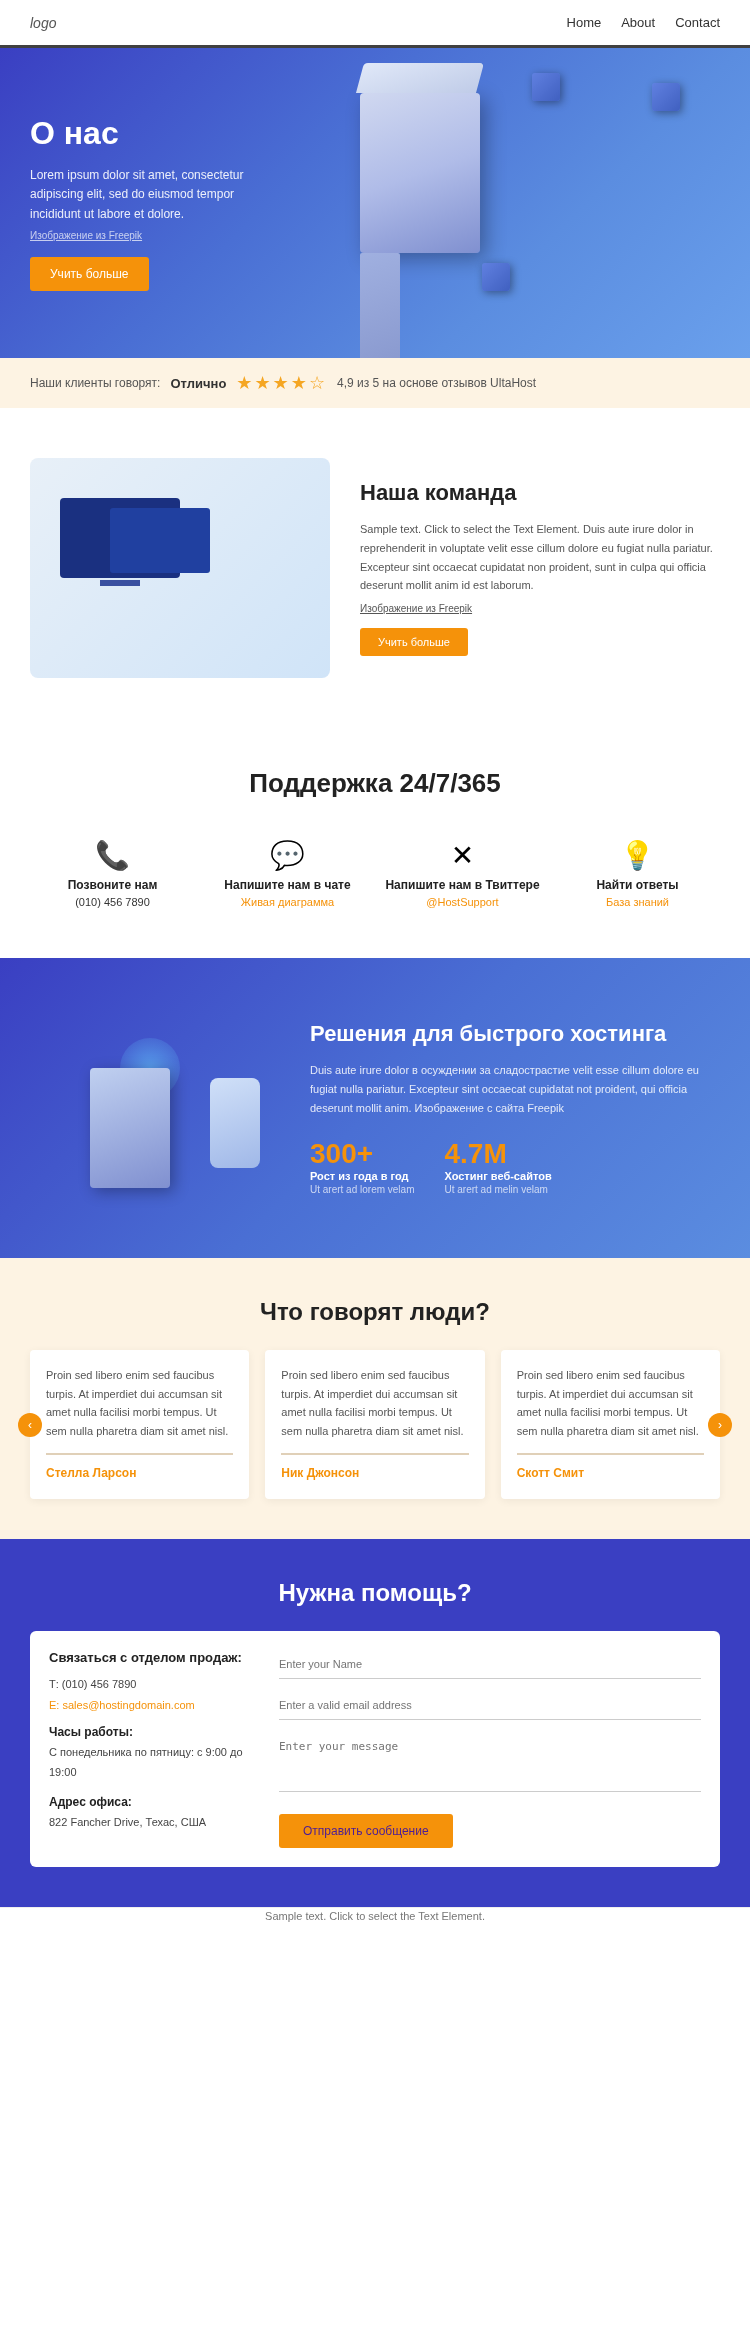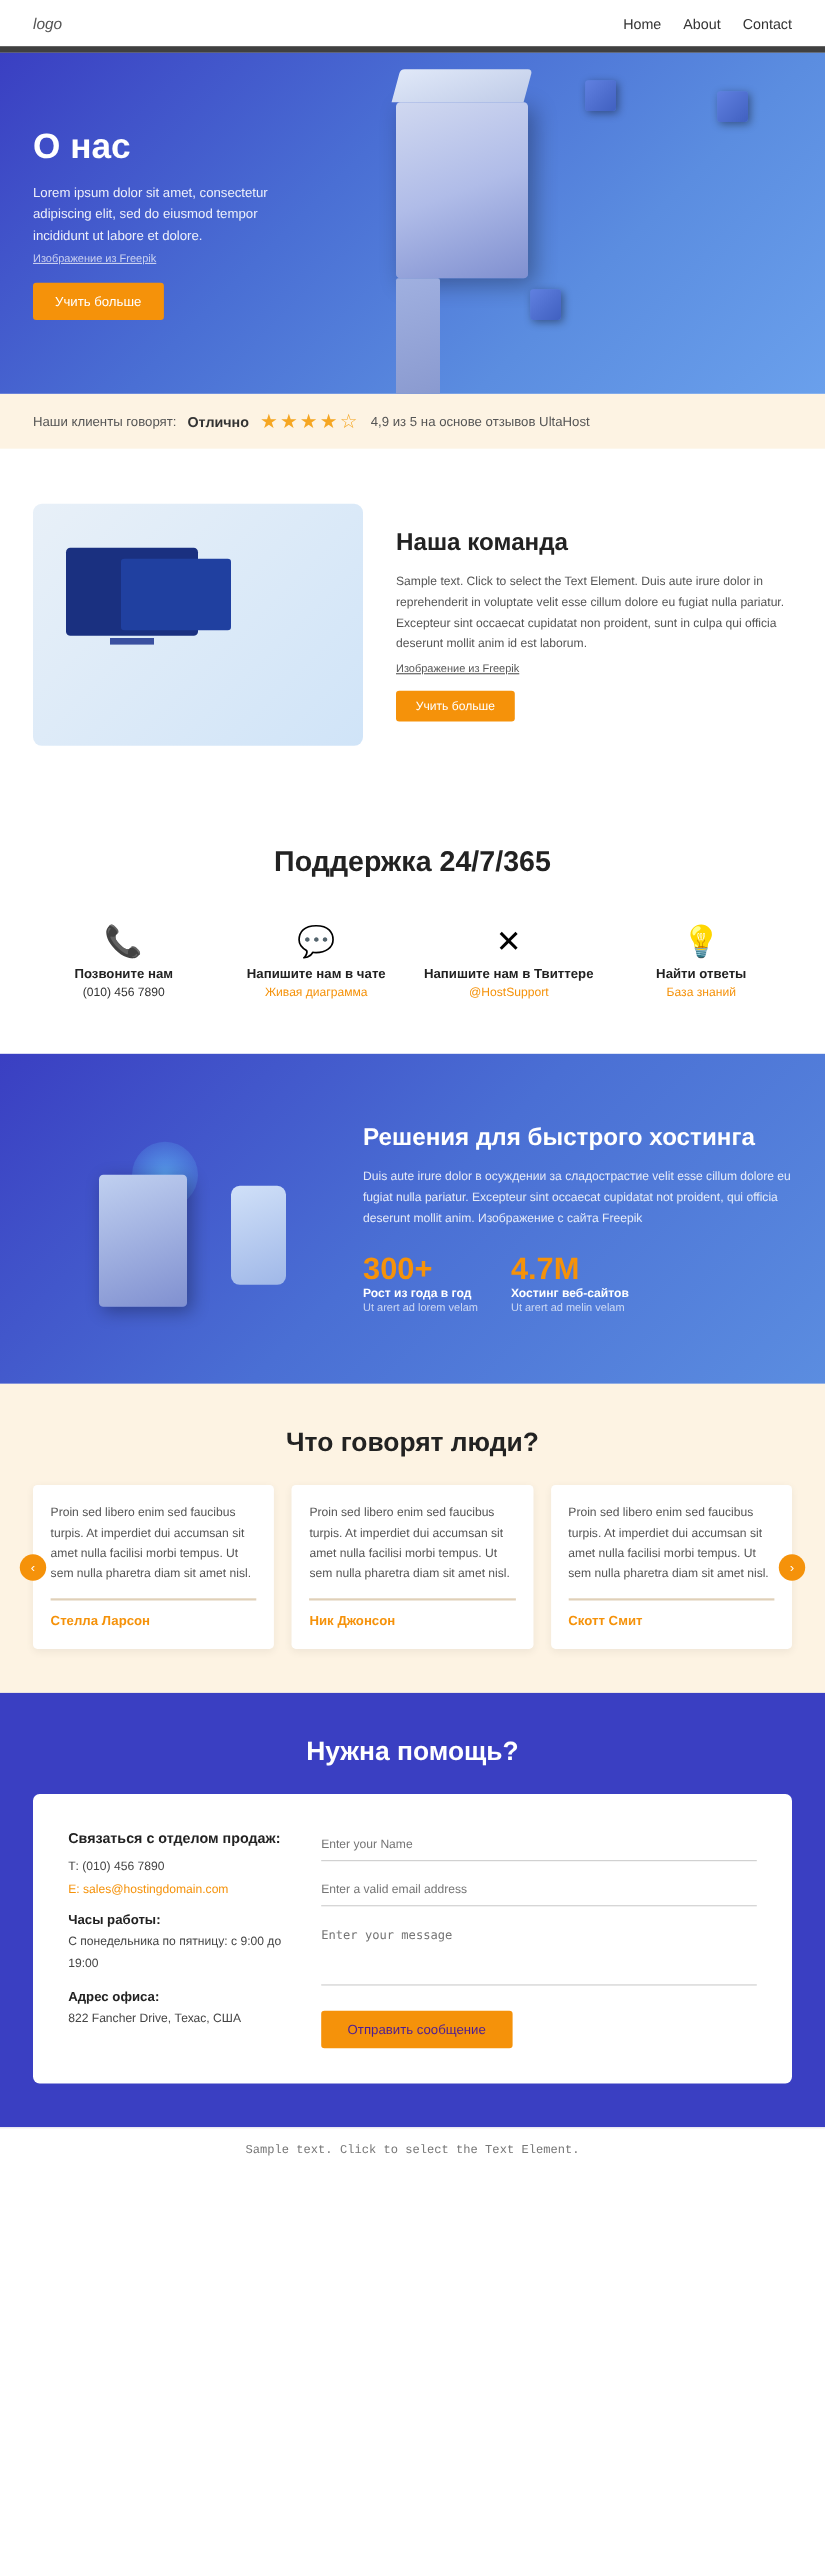--- a/index.html
+++ b/index.html
@@ -2,21 +2,21 @@
 <html><head>
   <meta charset="utf-8">
   <style>
     * { margin: 0; padding: 0; box-sizing: border-box; }
     body { font-family: Arial, sans-serif; width: 750px; overflow-x: hidden; background: #fff; }
 
     
     nav {
       display: flex; align-items: center; justify-content: space-between;
       padding: 0 30px; height: 48px; background: #fff;
-      border-bottom: 6px solid #404040;
+      border-bottom: 3px solid #404040;
     }
     .nav-logo { font-size: 14px; color: #555; font-style: italic; }
     .nav-links { display: flex; gap: 20px; }
     .nav-links a { font-size: 13px; color: #333; text-decoration: none; }
 
     
     .hero {
       background: linear-gradient(135deg, #3a3fc2 0%, #4a6fd4 40%, #5b8de0 70%, #6aa0ec 100%);
       min-height: 310px; position: relative; overflow: hidden;
       display: flex; align-items: center; padding: 40px 30px;
@@ -123,21 +123,21 @@
     }
     .support-item { text-align: center; padding: 10px 5px; }
     .support-icon { font-size: 28px; margin-bottom: 6px; }
     .support-title { font-size: 12px; font-weight: 700; color: #222; margin-bottom: 4px; }
     .support-sub { font-size: 11px; color: #f5920a; }
     .support-sub.dark { color: #333; }
 
     
     .hosting-section {
       background: linear-gradient(135deg, #3a3fc2 0%, #4a6fd4 50%, #5b8de0 100%);
-      padding: 40px 30px; display: flex; align-items: center; gap: 20px;
+      padding: 40px 30px; display: flex; align-items: center; 
     }
     .hosting-image {
       flex: 0 0 280px; height: 220px;
       display: flex; align-items: center; justify-content: center;
     }
     .hosting-illus {
       width: 240px; height: 200px; position: relative;
     }
     .h-server {
       position: absolute;
@@ -194,21 +194,21 @@
     }
     .arrow-left { left: -12px; }
     .arrow-right { right: -12px; }
 
     
     .contact-section {
       background: #3a3fc2; padding: 40px 30px;
     }
     .contact-section > h2 { text-align: center; font-size: 24px; font-weight: 700; color: #fff; margin-bottom: 24px; }
     .contact-box {
-      background: #fff; border-radius: 6px; padding: 32px;
+      background: #fff; border-radius: 6px; padding: 19px;
       display: flex; gap: 30px;
     }
     .contact-info { flex: 0 0 200px; }
     .contact-info h3 { font-size: 13px; font-weight: 700; color: #222; margin-bottom: 10px; }
     .contact-info p { font-size: 11px; color: #444; line-height: 1.8; }
     .contact-info a { color: #f5920a; text-decoration: none; font-size: 11px; }
     .contact-info .section-label { font-size: 12px; font-weight: 700; color: #222; margin-top: 12px; margin-bottom: 4px; }
     .contact-form { flex: 1; }
     .contact-form h3 { font-size: 16px; font-weight: 700; color: #222; margin-bottom: 14px; }
     .contact-form input, .contact-form textarea {
@@ -217,23 +217,22 @@
       outline: none; background: transparent;
     }
     .contact-form textarea { height: 60px; resize: none; }
     .submit-btn {
       background: #f5920a; color: #4c1d95; border: none; padding: 10px 24px;
       font-size: 12px; border-radius: 3px; cursor: pointer; margin-top: 6px;
     }
 
     
     .footer {
-      background: #fff; padding: 14px 30px; text-align: center;
+      background: #fff; padding: 2px 30px; text-align: center;
       border-top: 1px solid #eee;
-      font-family: Liberation Mono, monospace;
     }
     .footer p { font-size: 11px; color: #777; }
   </style>
 </head>
 <body>
 
 <nav>
   <div class="nav-logo">logo</div>
   <div class="nav-links">
     <a>Home</a>

